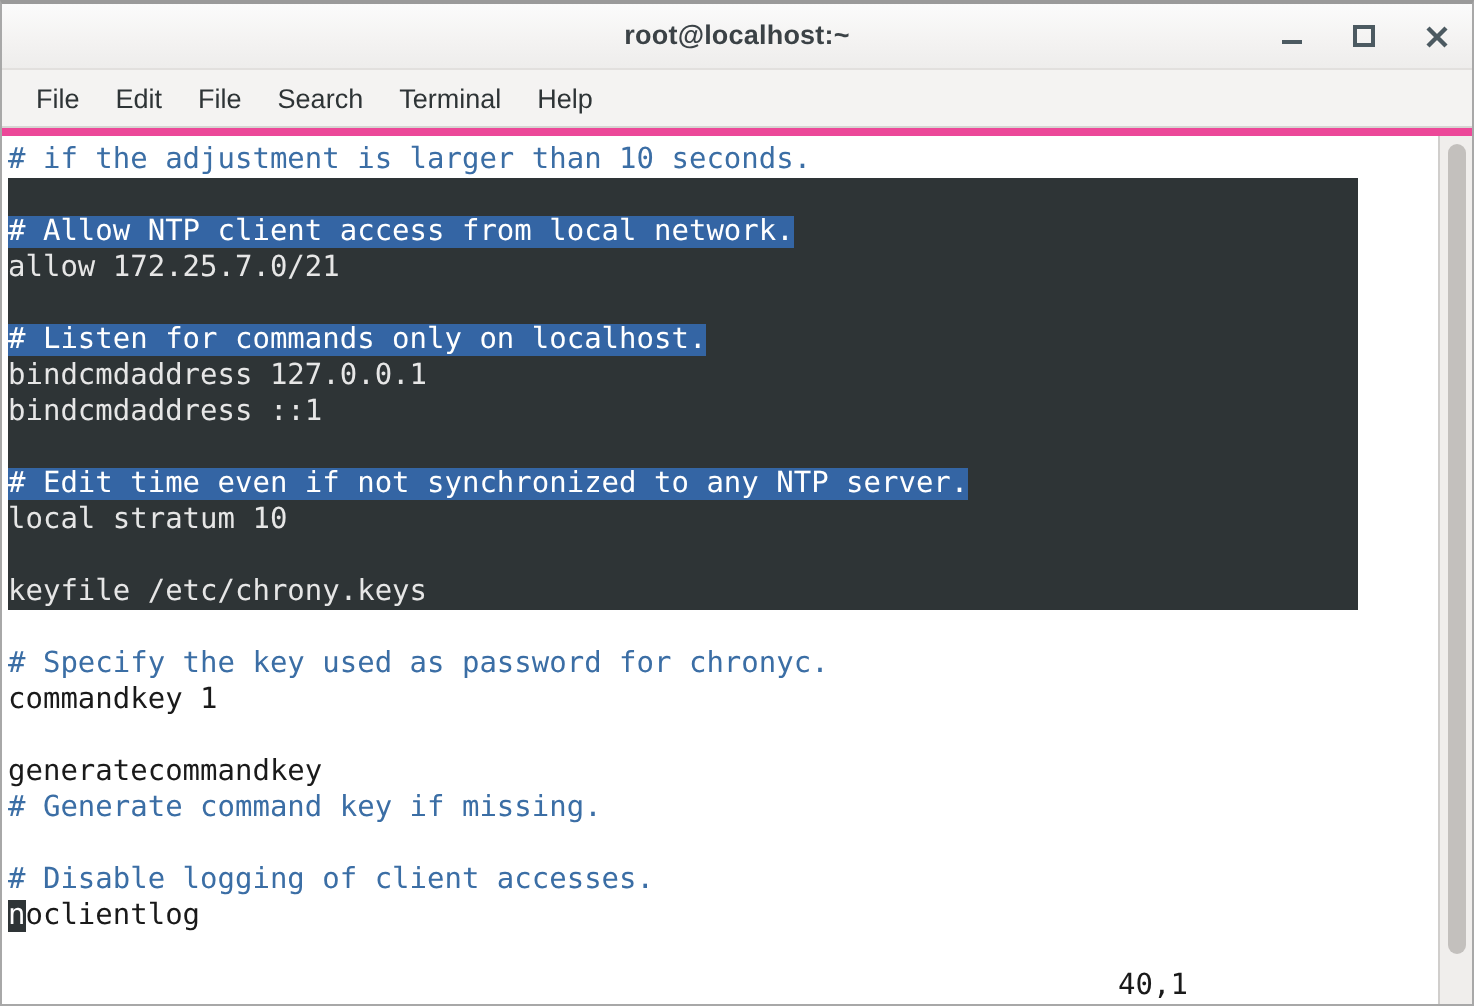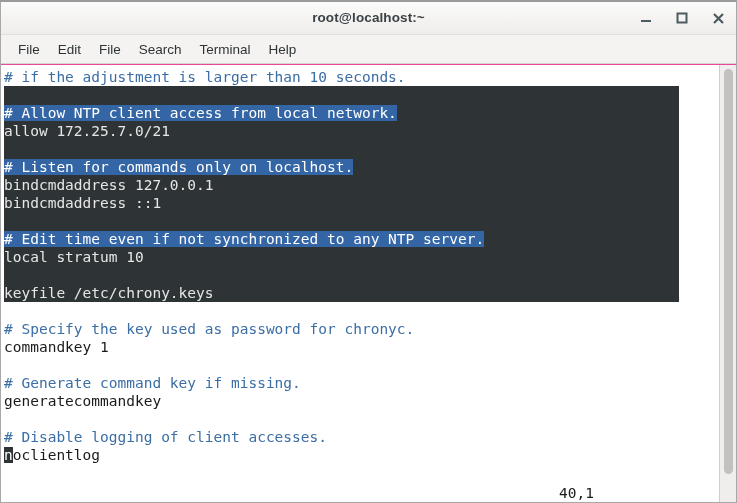--- a/index.html
+++ b/index.html
@@ -86,21 +86,21 @@
     border-radius: 2px;
     white-space: nowrap;
   }
 
   
   .term-wrap {
     flex: 1 1 auto;
     display: flex;
     min-height: 0;
     background: #ffffff;
-    border-top: 1px solid #ec4899;
+    border-top: 4px solid #ec4899;
     gap: 40px;
   }
   .term {
     flex: 1 1 auto;
     background: #ffffff;
     position: relative;
     overflow: hidden;
     padding: 0;
     font-family: "DejaVu Sans Mono", "Liberation Mono", monospace;
     font-size: 14.5px;
@@ -236,22 +236,22 @@
             <div class="line"><span class="hl"># Edit time even if not synchronized to any NTP server.</span></div>
             <div class="line">local stratum 10</div>
             <div class="line blank"> </div>
             <div class="line">keyfile /etc/chrony.keys</div>
           </div>
         <div id="lines-below">
             <div class="line blank"> </div>
             <div class="line"><span class="cmt"># Specify the key used as password for chronyc.</span></div>
             <div class="line">commandkey 1</div>
             <div class="line blank"> </div>
+            <div class="line">generatecommandkey</div>
             <div class="line"><span class="cmt"># Generate command key if missing.</span></div>
-            <div class="line">generatecommandkey</div>
             <div class="line blank"> </div>
             <div class="line"><span class="cmt"># Disable logging of client accesses.</span></div>
           </div>
 
         <div class="line"><span class="cursor">n</span><span>oclientlog</span></div>
 
       </div>
 
       <div class="statusline">
         

